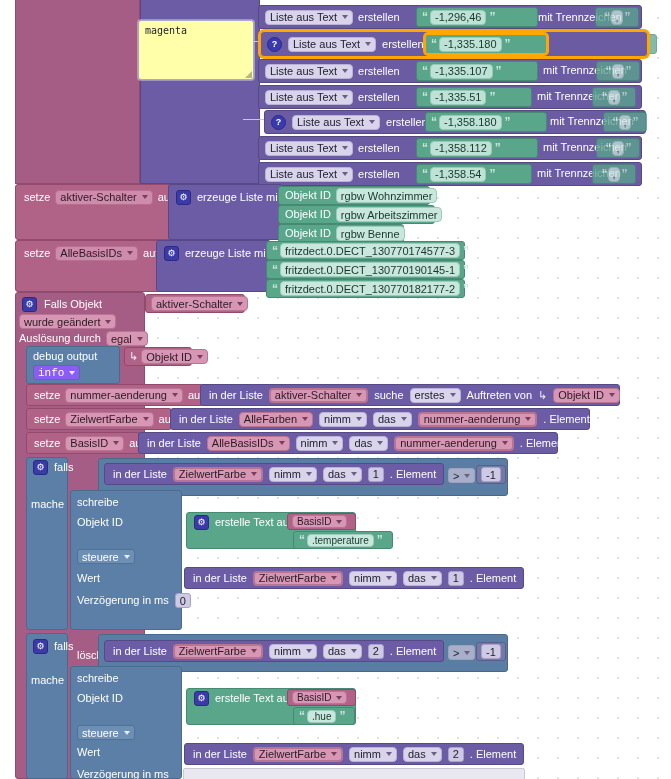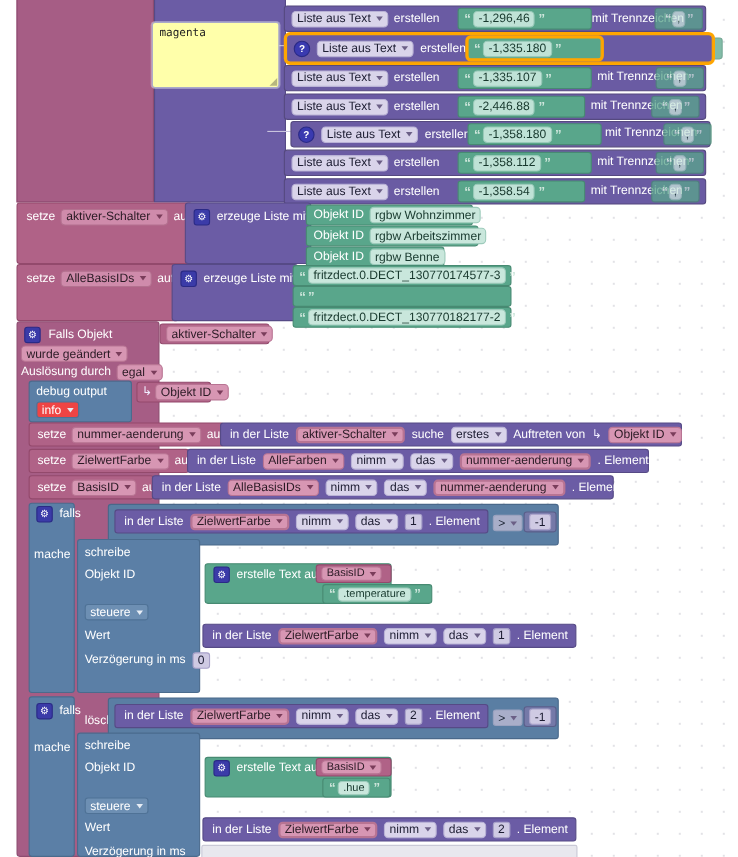--- a/index.html
+++ b/index.html
@@ -207,21 +207,21 @@
       <span class="field f-light">
           <span>Liste aus Text</span>
           <i class="caret"></i>
         </span>
       <span class="lbl">erstellen</span>
     </div>
   </div>
   <div class="blk green" style="left:416px;top:87px;width:116px;height:20px;border-radius:3px;">
     <div class="row" style="gap:3px;padding:0 5px;">
       <span class="q">“</span>
-      <span class="field f-green">-2,446.88</span>
+      <span class="field f-green">-1,335.51</span>
       <span class="q">”</span>
     </div>
   </div>
   <div class="abs" style="left:537px;top:90px;">
     <span class="lbl">mit Trennzeichen</span>
   </div>
   <div class="blk green" style="left:592px;top:87px;width:44px;height:20px;border-radius:3px;opacity:.75;">
     <div class="row" style="gap:2px;padding:0 4px;justify-content:center;">
       <span class="q">“</span>
       <span class="field f-greenpale" style="padding:1px 3px;">,</span>
@@ -367,20 +367,21 @@
   <div class="blk green" style="left:266px;top:241px;width:199px;height:19px;border-radius:3px;">
     <div class="row" style="gap:3px;padding:0 5px;">
       <span class="q">“</span>
       <span class="field f-greenpale">fritzdect.0.DECT_130770174577-3</span>
       <span class="q">”</span>
     </div>
   </div>
   <div class="blk green" style="left:266px;top:260px;width:199px;height:19px;border-radius:3px;">
     <div class="row" style="gap:3px;padding:0 5px;">
       <span class="q">“</span>
+      <span class="field f-greenpale">fritzdect.0.DECT_130770190145-1</span>
       <span class="q">”</span>
     </div>
   </div>
   <div class="blk green" style="left:266px;top:279px;width:199px;height:19px;border-radius:3px;">
     <div class="row" style="gap:3px;padding:0 5px;">
       <span class="q">“</span>
       <span class="field f-greenpale">fritzdect.0.DECT_130770182177-2</span>
       <span class="q">”</span>
     </div>
   </div>
@@ -412,21 +413,21 @@
         <span>egal</span>
         <i class="caret on-rose"></i>
       </span>
   </div>
 
   <div class="blk steel" style="left:26px;top:346px;width:94px;height:38px;border-radius:3px;">
     <div class="row" style="height:19px;padding-left:6px;">
       <span class="lbl">debug output</span>
     </div>
     <div style="padding-left:6px;margin-top:-1px;">
-      <span class="field f-steelnum" style="background:#ef4444;color:#fff;border-color:#4f7296;">
+      <span class="field f-steelnum" style="background:#8b5cf6;color:#fff;border-color:#4f7296;font-family:Liberation Mono, monospace;">
           <span>info</span>
           <i class="caret" style="border-top-color:#e7edf5;"></i>
         </span>
     </div>
   </div>
   <div class="blk rose2" style="left:124px;top:347px;width:68px;height:19px;border-radius:3px;">
     <div class="row" style="gap:3px;padding:0 4px;">
       <span class="retarrow">↳</span>
       <span class="field f-rose-d">
           <span>Objekt ID</span>

